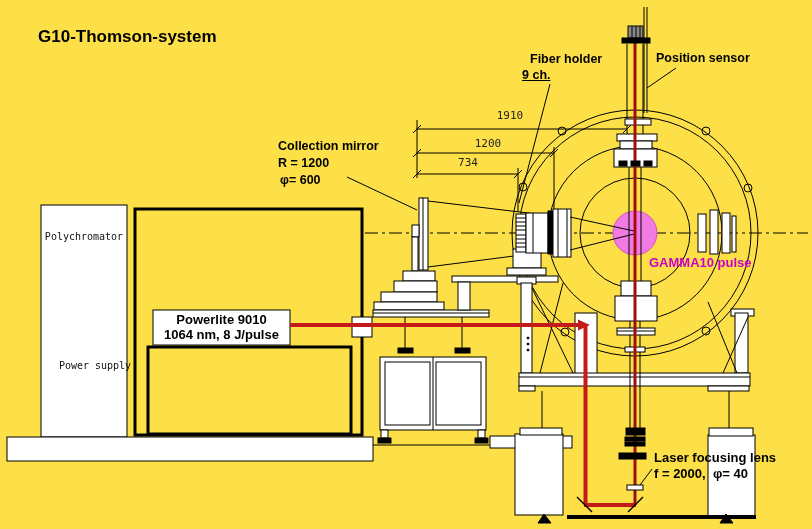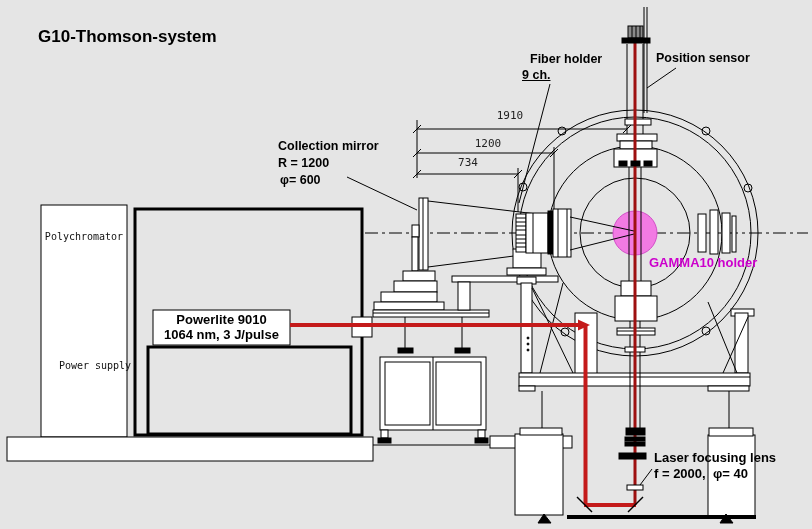--- a/index.html
+++ b/index.html
@@ -1,16 +1,16 @@
 <!DOCTYPE html>
 <html style="--laser: #c41a1a; --laser-dark: #9e1010; --plasma: #f27ae3; --plasma-stroke: #d24ec7; --label-magenta: #cc00cc;"><head>
 <meta charset="utf-8">
 <style>
   html,body{margin:0;padding:0;background:#fff;}
-  #stage{position:relative;width:812px;height:529px;background:#e5e5e5;overflow:hidden;
+  #stage{position:relative;width:812px;height:529px;background:#fde047;overflow:hidden;
          font-family:"Liberation Sans",sans-serif;}
   #drawing{position:absolute;left:0;top:0;}
   .lbl{position:absolute;color:#000;white-space:pre;line-height:1.25;}
   .title{font-size:17px;font-weight:bold;letter-spacing:0px;}
   .ann{font-size:13px;font-weight:bold;}
   .ann2{font-size:12.5px;font-weight:bold;}
   .mono{font-family:"DejaVu Sans Mono",monospace;font-size:10px;color:#111;}
   .dim{font-family:"DejaVu Sans Mono",monospace;font-size:11px;color:#222;text-align:center;}
   .magenta{color:var(--label-magenta);}
   .center{text-align:center;}
@@ -233,24 +233,24 @@
 
 <div class="lbl ann2" style="left:522px;top:52px;padding-left:8px;">Fiber holder</div>
 <div class="lbl ann2" style="left:522px;top:68px;text-decoration:underline;">9 ch.</div>
 
 <div class="lbl ann2" style="left:656px;top:51px;">Position sensor</div>
 
 <div class="lbl ann2" style="left:278px;top:139px;">Collection mirror</div>
 <div class="lbl ann2" style="left:278px;top:156px;">R = 1200</div>
 <div class="lbl ann2" style="left:280px;top:173px;">φ= 600</div>
 
-<div class="lbl ann magenta" style="left:649px;top:255px;">GAMMA10 holder</div>
+<div class="lbl ann magenta" style="left:649px;top:255px;">GAMMA10 pulse</div>
 
 <div class="lbl ann center" style="left:153px;top:312px;width:137px;font-size:13px;">Powerlite 9010</div>
-<div class="lbl ann center" style="left:153px;top:327px;width:137px;font-size:13px;">1064 nm, 3 J/pulse</div>
+<div class="lbl ann center" style="left:153px;top:327px;width:137px;font-size:13px;">1064 nm, 8 J/pulse</div>
 
 <div class="lbl mono center" style="left:41px;top:231px;width:86px;">Polychromator</div>
 <div class="lbl mono center" style="left:41px;top:360px;width:108px;">Power supply</div>
 
 <div class="lbl ann" style="left:654px;top:450px;">Laser focusing lens</div>
 <div class="lbl ann" style="left:654px;top:466px;">f = 2000,  φ= 40</div>
 
 <div class="lbl dim" style="left:488px;top:109px;width:44px;">1910</div>
 <div class="lbl dim" style="left:466px;top:137px;width:44px;">1200</div>
 <div class="lbl dim" style="left:446px;top:156px;width:44px;">734</div>

